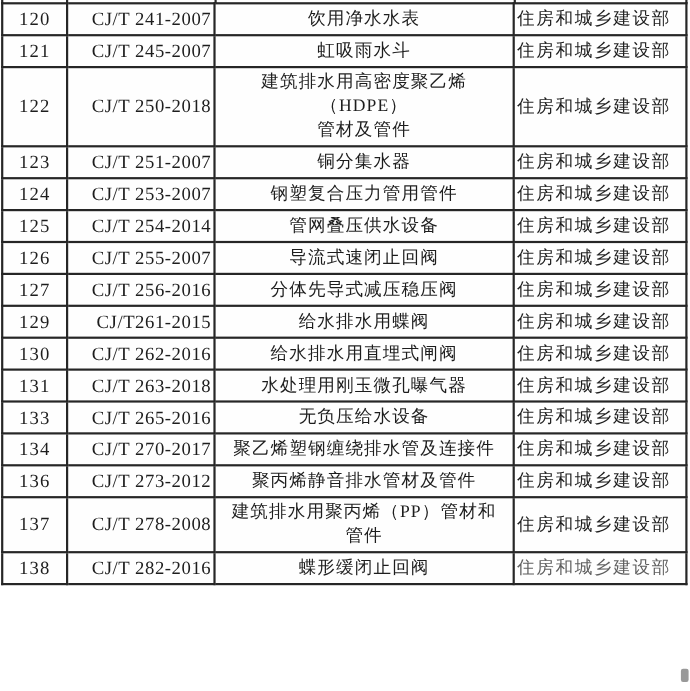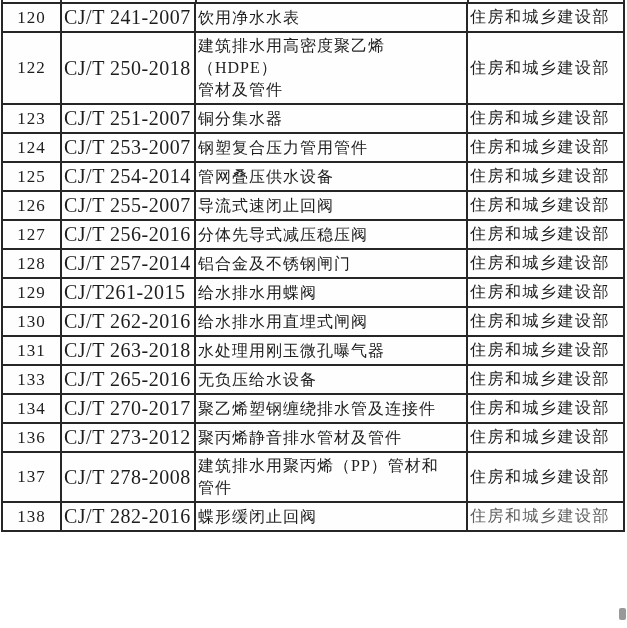--- a/index.html
+++ b/index.html
@@ -50,27 +50,27 @@
 
   tr.std-row { height: 29px; }
 
   td.cell-no {
     text-align: center;
     font-size: 17px;
     letter-spacing: 1px;
     border-radius: 12px;
   }
   td.cell-code {
-    text-align: left;
-    font-size: 20px;
+    text-align: right;
+    font-size: 17px;
     letter-spacing: 0.5px;
     white-space: nowrap;
   }
   td.cell-name {
-    text-align: left;
+    text-align: center;
     padding-left: 8px;
     padding-right: 3px;
     font-size: 16px;
     letter-spacing: 1px;
     line-height: 22px;
     white-space: pre-line;
   }
   td.cell-dept {
     font-size: 16px;
     letter-spacing: 1.5px;
@@ -118,20 +118,26 @@
     <col class="c-dept">
   </colgroup>
   <tbody id="rows-body">
   <tr class="std-row">
     <td class="cell-no">120</td>
     <td class="cell-code">CJ/T 241-2007</td>
     <td class="cell-name">饮用净水水表</td>
     <td class="cell-dept">住房和城乡建设部</td>
   </tr>
 
+  <tr class="std-row">
+    <td class="cell-no">121</td>
+    <td class="cell-code">CJ/T 245-2007</td>
+    <td class="cell-name">虹吸雨水斗</td>
+    <td class="cell-dept">住房和城乡建设部</td>
+  </tr>
 
   <tr class="std-row">
     <td class="cell-no">122</td>
     <td class="cell-code">CJ/T 250-2018</td>
     <td class="cell-name">建筑排水用高密度聚乙烯（HDPE）
 管材及管件</td>
     <td class="cell-dept">住房和城乡建设部</td>
   </tr>
 
   <tr class="std-row">
@@ -162,26 +168,20 @@
     <td class="cell-dept">住房和城乡建设部</td>
   </tr>
 
   <tr class="std-row">
     <td class="cell-no">127</td>
     <td class="cell-code">CJ/T 256-2016</td>
     <td class="cell-name">分体先导式减压稳压阀</td>
     <td class="cell-dept">住房和城乡建设部</td>
   </tr>
 
-  <tr class="std-row">
-    <td class="cell-no">128</td>
-    <td class="cell-code">CJ/T 257-2014</td>
-    <td class="cell-name">铝合金及不锈钢闸门</td>
-    <td class="cell-dept">住房和城乡建设部</td>
-  </tr>
 
   <tr class="std-row">
     <td class="cell-no">129</td>
     <td class="cell-code">CJ/T261-2015</td>
     <td class="cell-name">给水排水用蝶阀</td>
     <td class="cell-dept">住房和城乡建设部</td>
   </tr>
 
   <tr class="std-row">
     <td class="cell-no">130</td>

